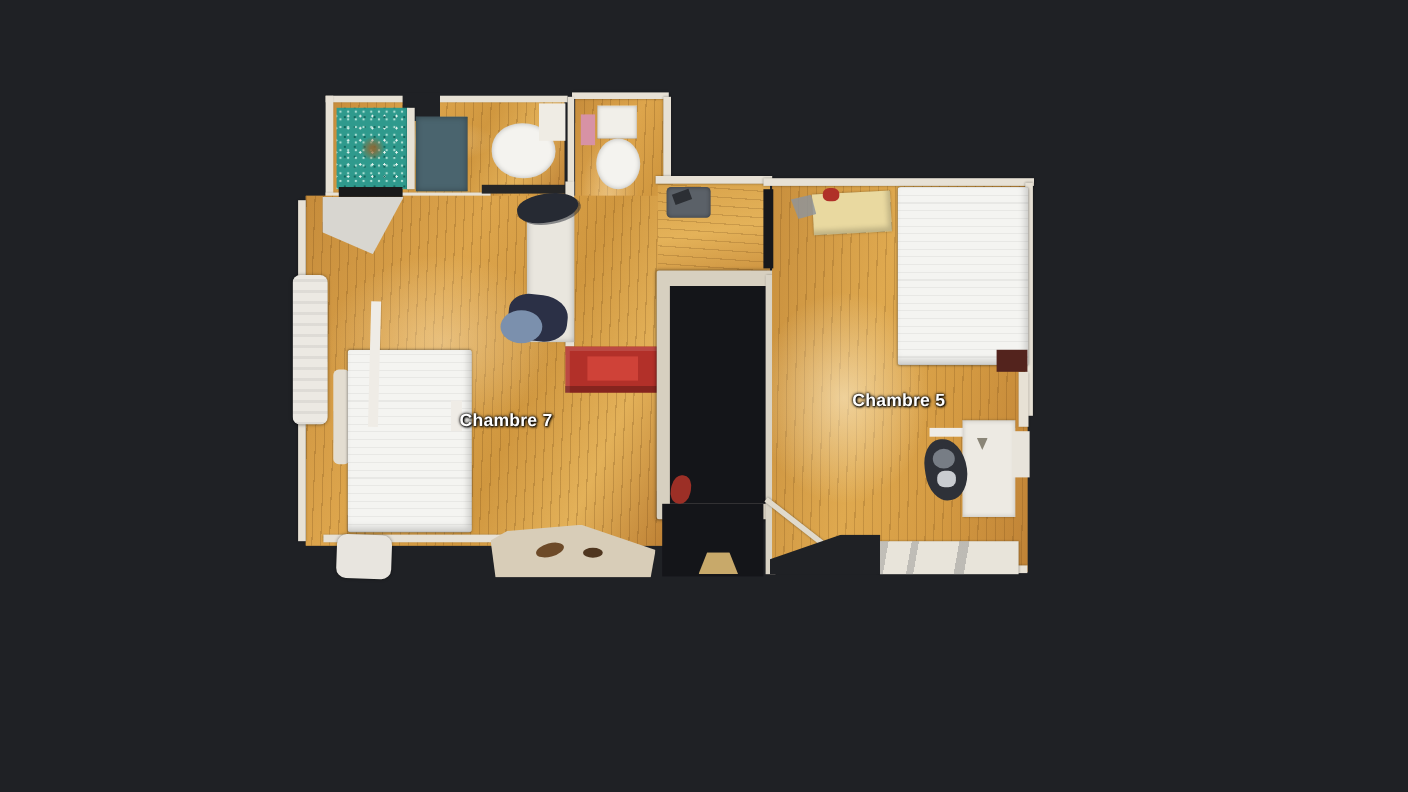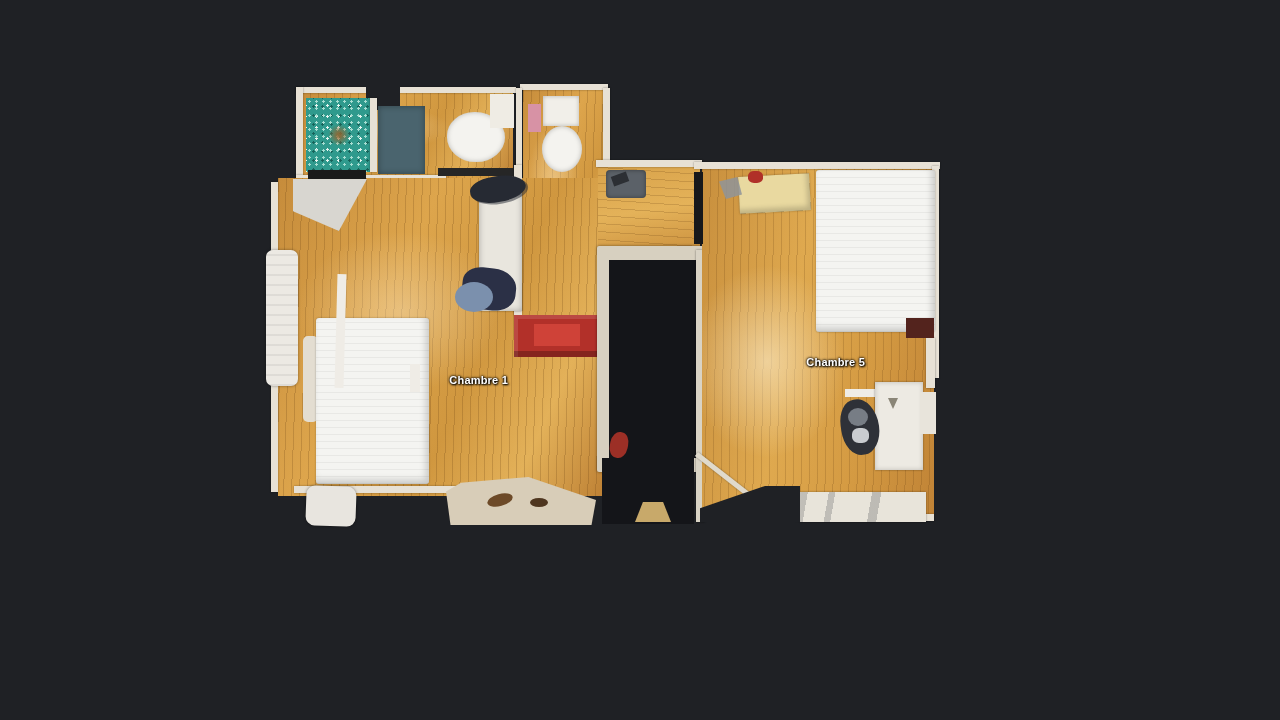--- a/index.html
+++ b/index.html
@@ -29,22 +29,22 @@
      radial-gradient(#a8ded2 1.2px, rgba(0,0,0,0) 1.4px),
      radial-gradient(#17635a 1.2px, rgba(0,0,0,0) 1.4px),
      radial-gradient(#e9f6f1 1px, rgba(0,0,0,0) 1.2px);
      background-size:100% 100%,7px 7px,9px 9px,11px 11px;
      background-position:0 0,0 0,3px 4px,5px 2px;}
   .mattress{background-color:#f4f4f1;border-radius:3px;
      background-image:repeating-linear-gradient(0deg, rgba(0,0,0,.05) 0 1px, rgba(0,0,0,0) 1px 7px);
      box-shadow:inset -3px -4px 7px rgba(0,0,0,.18), 0 0 2px rgba(0,0,0,.35);}
   .whiteware{background:#f4f3ef;box-shadow:inset 0 0 5px rgba(0,0,0,.25);}
 
-  .room-label{position:absolute;width:96px;color:#fff;font-size:11px;font-weight:bold;
-     text-align:right;letter-spacing:.2px;cursor:pointer;
+  .room-label{position:absolute;width:96px;color:#fff;font-size:16px;font-weight:bold;
+     text-align:center;letter-spacing:.2px;cursor:pointer;
      text-shadow:0 0 2px #000,0 0 3px #000,1px 1px 2px #000;z-index:40;}
 
   
   .b1-floor{left:302px;top:92px;width:211px;height:86px;}
   .b1-door{left:440px;top:176px;width:70px;height:16px;}
   .b1-wall-t{left:296px;top:87px;width:220px;height:6px;}
   .b1-wall-l{left:296px;top:87px;width:7px;height:96px;}
   .b1-wall-b{left:296px;top:175px;width:150px;height:7px;}
   .b1-notch{left:366px;top:84px;width:34px;height:26px;background:#1f2125;}
   .b1-mosaic{left:306px;top:98px;width:66px;height:74px;}
@@ -220,16 +220,16 @@
   <div class="abs c5-desk" style="background-color: rgb(237, 234, 227);"></div>
   <div class="abs c5-deskext"></div>
   <div class="abs c5-desknotch"></div>
   <div class="abs c5-chair" style="background-color: rgb(46, 49, 56);"></div>
   <div class="abs c5-chair-g"></div>
   <div class="abs c5-chair-w"></div>
   <div class="abs c5-shelf"></div>
   <div class="abs c5-door"></div>
   <div class="abs c5-cut"></div>
 
-  <div class="room-label lbl-c4">Chambre 1</div>
+  <div class="room-label lbl-c4">Chambre 7</div>
   <div class="room-label lbl-c5">Chambre 5</div>
 
 </div>
 
 </body></html>

